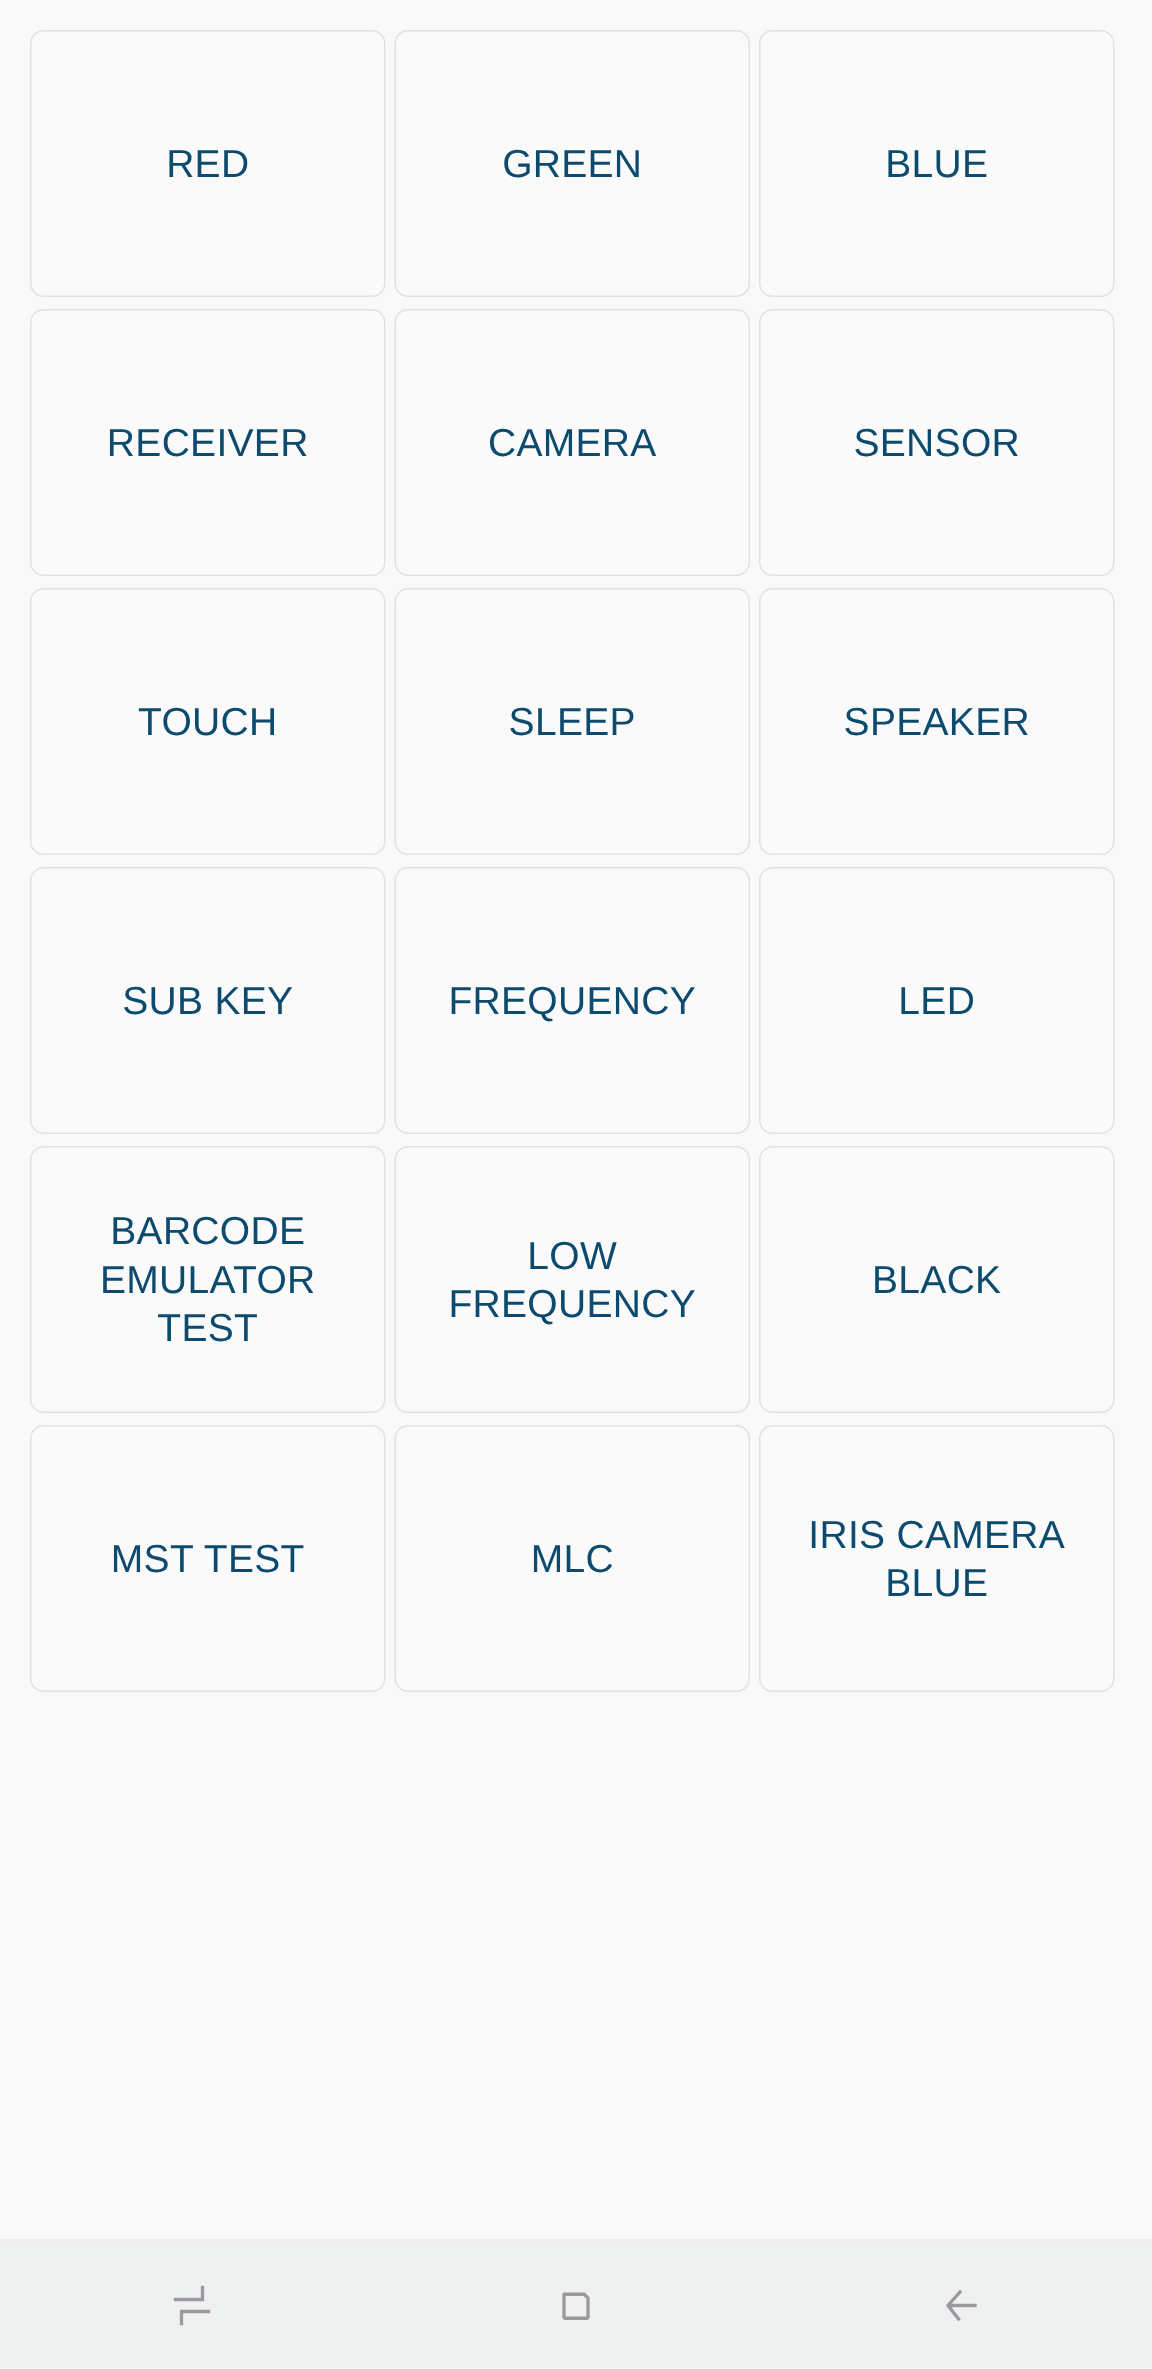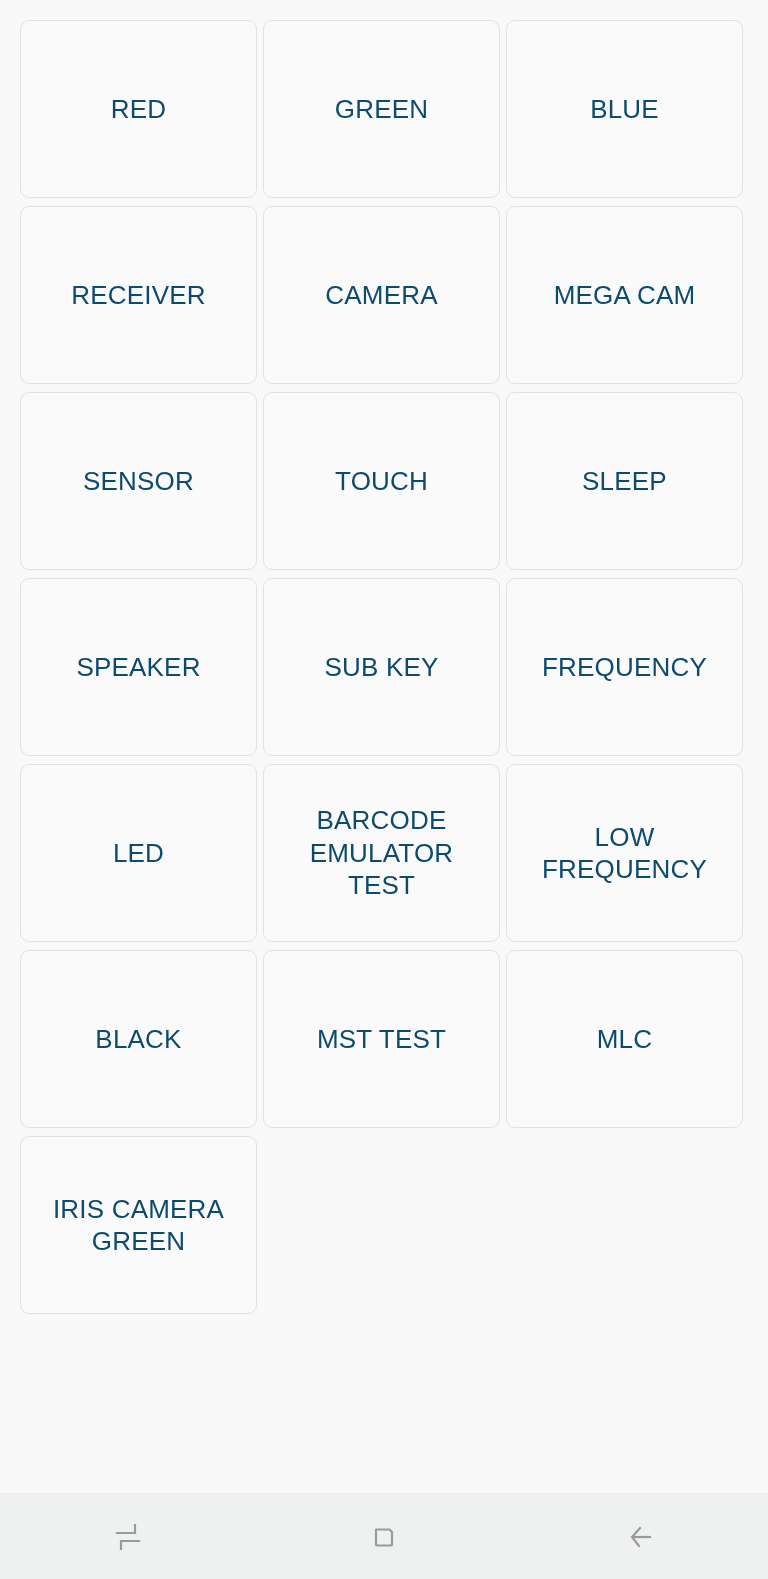--- a/index.html
+++ b/index.html
@@ -98,23 +98,20 @@
       <div class="test-button">
         <span class="test-button-label">BLUE</span>
       </div>
       <div class="test-button">
         <span class="test-button-label">RECEIVER</span>
       </div>
       <div class="test-button">
         <span class="test-button-label">CAMERA</span>
       </div>
       <div class="test-button">
-        <span class="test-button-label">MEGA CAM</span>
-      </div>
-      <div class="test-button">
         <span class="test-button-label">SENSOR</span>
       </div>
       <div class="test-button">
         <span class="test-button-label">TOUCH</span>
       </div>
       <div class="test-button">
         <span class="test-button-label">SLEEP</span>
       </div>
       <div class="test-button">
         <span class="test-button-label">SPEAKER</span>
@@ -138,21 +135,21 @@
       <div class="test-button">
         <span class="test-button-label">BLACK</span>
       </div>
       <div class="test-button">
         <span class="test-button-label">MST TEST</span>
       </div>
       <div class="test-button">
         <span class="test-button-label">MLC</span>
       </div>
       <div class="test-button">
-        <span class="test-button-label">IRIS CAMERA GREEN</span>
+        <span class="test-button-label">IRIS CAMERA BLUE</span>
       </div>
     </div>
 
   <div id="nav-bar">
 
     <div class="nav-button">
       <span class="nav-icon">
         <svg width="34" height="34" viewBox="0 0 34 34" fill="none">
           <path d="M6 13 H24 V5" stroke="#9a9a9e" stroke-width="2.2" stroke-linecap="square" stroke-linejoin="miter"></path>
           <path d="M28 21 H10 V29" stroke="#9a9a9e" stroke-width="2.2" stroke-linecap="square" stroke-linejoin="miter"></path>

